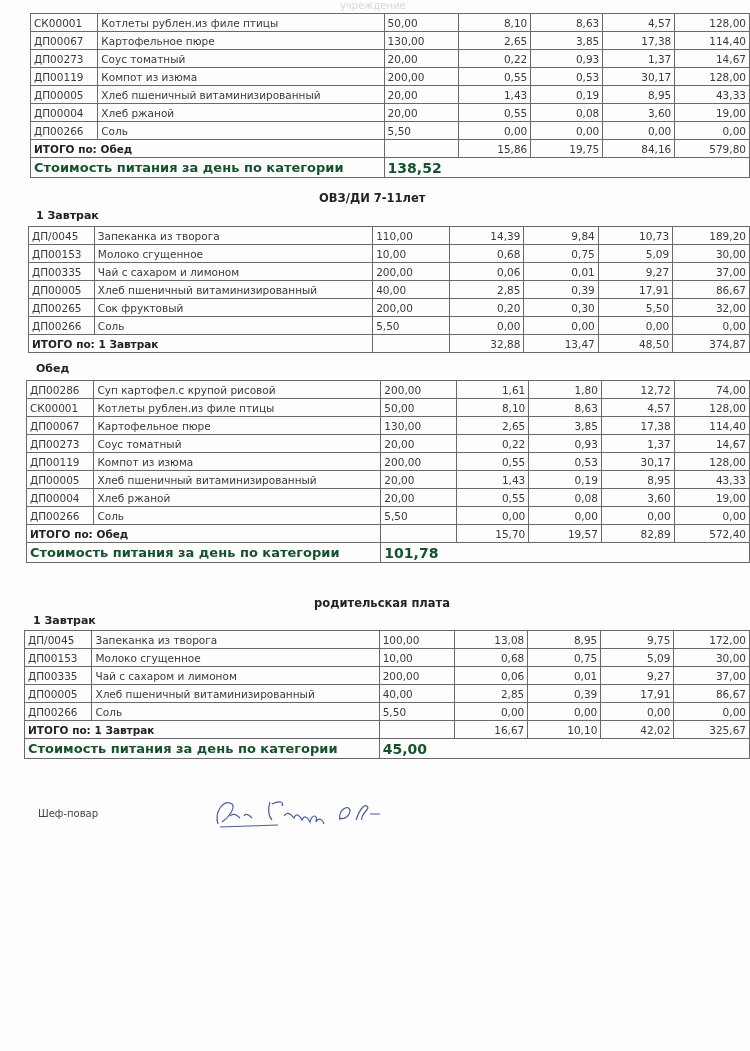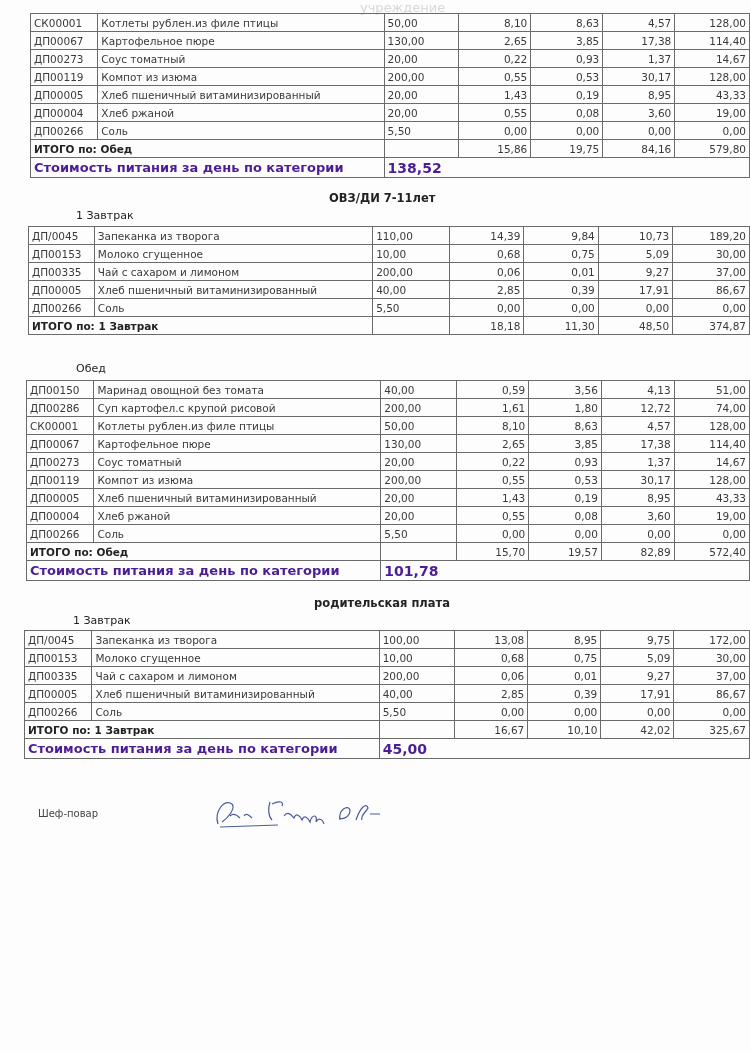--- a/index.html
+++ b/index.html
@@ -1,38 +1,38 @@
 <!DOCTYPE html>
 <html><head>
 <meta charset="utf-8">
 <style>
   html, body { margin: 0; padding: 0; }
   body {
     width: 750px; height: 1051px; background: #fdfdfd; position: relative; overflow: hidden;
     font-family: "DejaVu Sans", sans-serif; color: #2a2a2a;
   }
-  .ghost { position: absolute; left: 340px; top: 0px; font-size: 13px; color: #d8d8d8; margin-left: 20px; }
+  .ghost { position: absolute; left: 340px; top: 0px; font-size: 10px; color: #d8d8d8; }
   table.menu {
     position: absolute; border-collapse: collapse; table-layout: fixed;
     font-size: 10.5px;
   }
   table.menu td {
     border: 1px solid #6a6a6a; height: 17px; padding: 0 3px; white-space: nowrap; overflow: hidden;
     color: #3a3a3a;
   }
   td.code { width: 64px; }
   td.name { width: 300px; }
   td.w { width: 88px; text-align: left; }
   td.n { width: 88px; text-align: right; }
   tr.total td { font-weight: bold; color: #222; }
   tr.total td.n { font-weight: normal; color: #3a3a3a; }
-  tr.cost td { height: 19px; font-size: 13px; font-weight: bold; color: #4c1d95; }
+  tr.cost td { height: 19px; font-size: 13px; font-weight: bold; color: #14532d; }
   tr.cost td.costval { font-size: 14px; text-align: left; }
   .section-title { position: absolute; font-weight: bold; font-size: 11.5px; color: #222; }
-  .meal-title { position: absolute; font-weight: normal; font-size: 11px; color: #222; margin-left: 40px; }
+  .meal-title { position: absolute; font-weight: bold; font-size: 11px; color: #222; }
   .signer { position: absolute; left: 38px; top: 808px; font-size: 10px; color: #444; text-align: right; }
   .signature { position: absolute; left: 210px; top: 794px; }
 </style>
 </head>
 <body>
 
 <div class="ghost">учреждение</div>
 
 <table class="menu" style="left:30px; top:13px;">
   <tbody id="top-body">
@@ -107,21 +107,21 @@
         <td class="n">84,16</td>
         <td class="n">579,80</td>
       </tr>
       <tr class="cost">
         <td colspan="2">Стоимость питания за день по категории</td>
         <td class="costval" colspan="5">138,52</td>
       </tr>
     </tbody>
 </table>
 
-<div class="section-title" style="left:329px; top:191px;">ОВЗ/ДИ 7-11лет</div>
+<div class="section-title" style="left:319px; top:191px;">ОВЗ/ДИ 7-11лет</div>
 <div class="meal-title" style="left:36px; top:209px;">1 Завтрак</div>
 <table class="menu" style="left:28px; top:226px;">
   <tbody id="ovz-breakfast-body">
       <tr>
         <td class="code">ДП/0045</td>
         <td class="name">Запеканка из творога</td>
         <td class="w">110,00</td>
         <td class="n">14,39</td>
         <td class="n">9,84</td>
         <td class="n">10,73</td>
@@ -148,51 +148,51 @@
       <tr>
         <td class="code">ДП00005</td>
         <td class="name">Хлеб пшеничный витаминизированный</td>
         <td class="w">40,00</td>
         <td class="n">2,85</td>
         <td class="n">0,39</td>
         <td class="n">17,91</td>
         <td class="n">86,67</td>
       </tr>
       <tr>
+        <td class="code">ДП00265</td>
+        <td class="name">Сок фруктовый</td>
+        <td class="w">200,00</td>
+        <td class="n">0,20</td>
+        <td class="n">0,30</td>
+        <td class="n">5,50</td>
+        <td class="n">32,00</td>
+      </tr>
+      <tr>
         <td class="code">ДП00266</td>
         <td class="name">Соль</td>
         <td class="w">5,50</td>
         <td class="n">0,00</td>
         <td class="n">0,00</td>
         <td class="n">0,00</td>
         <td class="n">0,00</td>
       </tr>
       <tr class="total">
         <td colspan="2">ИТОГО по: 1 Завтрак</td>
         <td class="w"></td>
-        <td class="n">18,18</td>
-        <td class="n">11,30</td>
+        <td class="n">32,88</td>
+        <td class="n">13,47</td>
         <td class="n">48,50</td>
         <td class="n">374,87</td>
       </tr>
     </tbody>
 </table>
 
 <div class="meal-title" style="left:36px; top:362px;">Обед</div>
 <table class="menu" style="left:26px; top:380px;">
   <tbody id="ovz-lunch-body">
-      <tr>
-        <td class="code">ДП00150</td>
-        <td class="name">Маринад овощной без томата</td>
-        <td class="w">40,00</td>
-        <td class="n">0,59</td>
-        <td class="n">3,56</td>
-        <td class="n">4,13</td>
-        <td class="n">51,00</td>
-      </tr>
       <tr>
         <td class="code">ДП00286</td>
         <td class="name">Суп картофел.с крупой рисовой</td>
         <td class="w">200,00</td>
         <td class="n">1,61</td>
         <td class="n">1,80</td>
         <td class="n">12,72</td>
         <td class="n">74,00</td>
       </tr>
       <tr>

